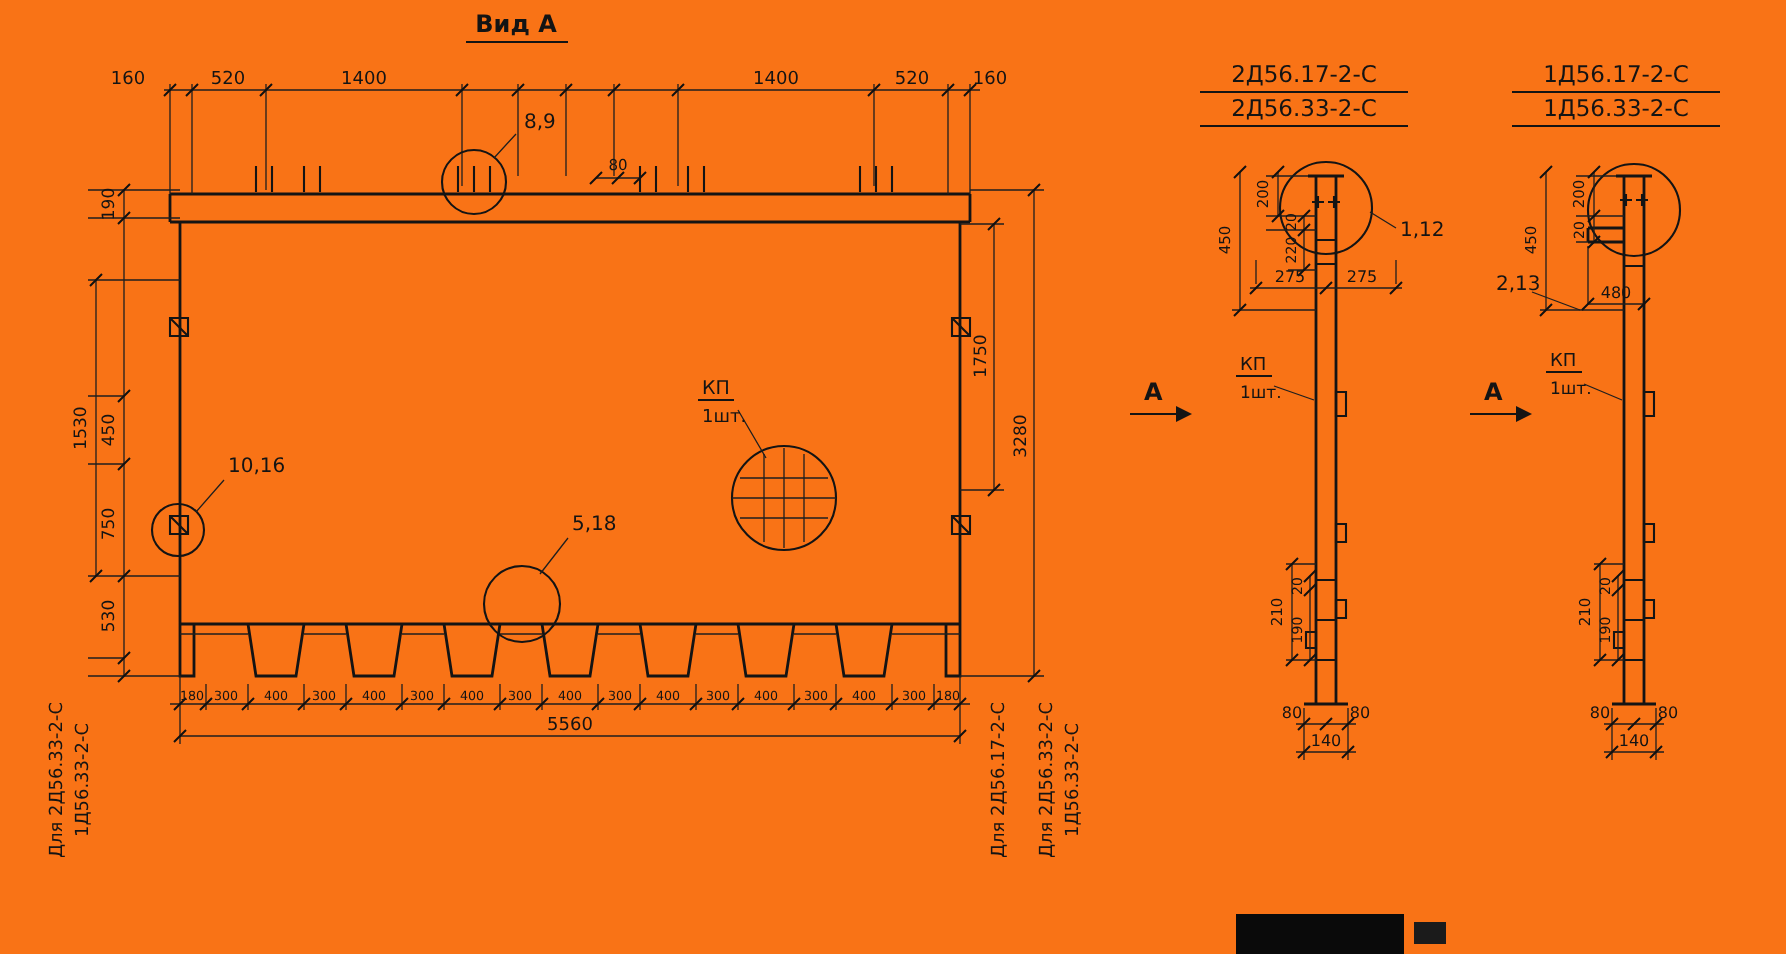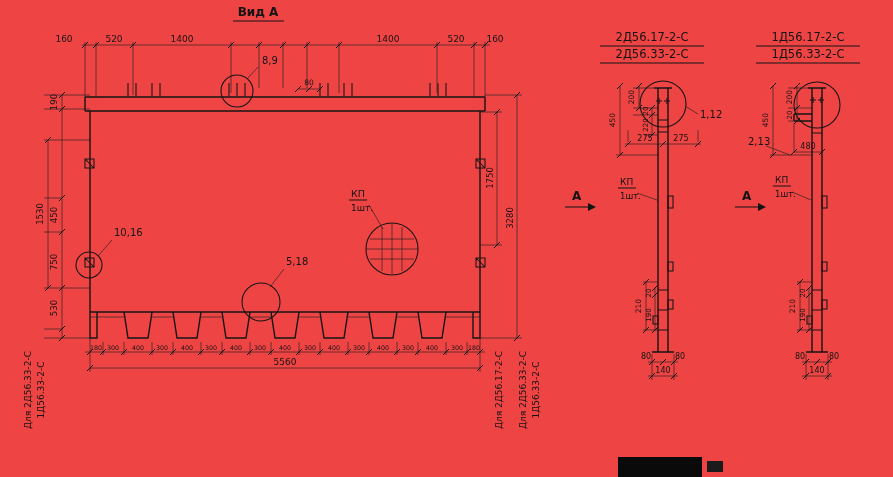--- a/index.html
+++ b/index.html
@@ -1,16 +1,16 @@
 <!DOCTYPE html>
 <html><head>
 <meta charset="utf-8">
 <style>
   html,body{margin:0;padding:0;background:#ffffff;}
-  .sheet{position:relative;width:893px;height:477px;background:#ef4444;overflow:hidden;
+  .sheet{position:relative;width:893px;height:477px;background:#f97316;overflow:hidden;
          font-family:"DejaVu Sans",sans-serif;}
   svg text{font-family:"DejaVu Sans",sans-serif;fill:#141414;}
   .t6{font-size:6.3px}.t7{font-size:7px}.t75{font-size:7.5px}.t8{font-size:8px}
   .t85{font-size:8.5px}.t9{font-size:9px}.t95{font-size:9.5px}.t10{font-size:10px}
   .t11{font-size:11.5px}.t12{font-size:12px;font-weight:bold}
   .mid{text-anchor:middle}
   .ln{stroke:#141414;stroke-width:1.4;fill:none}
   .det{stroke:#141414;stroke-width:1.05;fill:none}
   .tn{stroke:#1f1f1f;stroke-width:0.65;fill:none}
   .tk{stroke:#111;stroke-width:1;fill:none}

